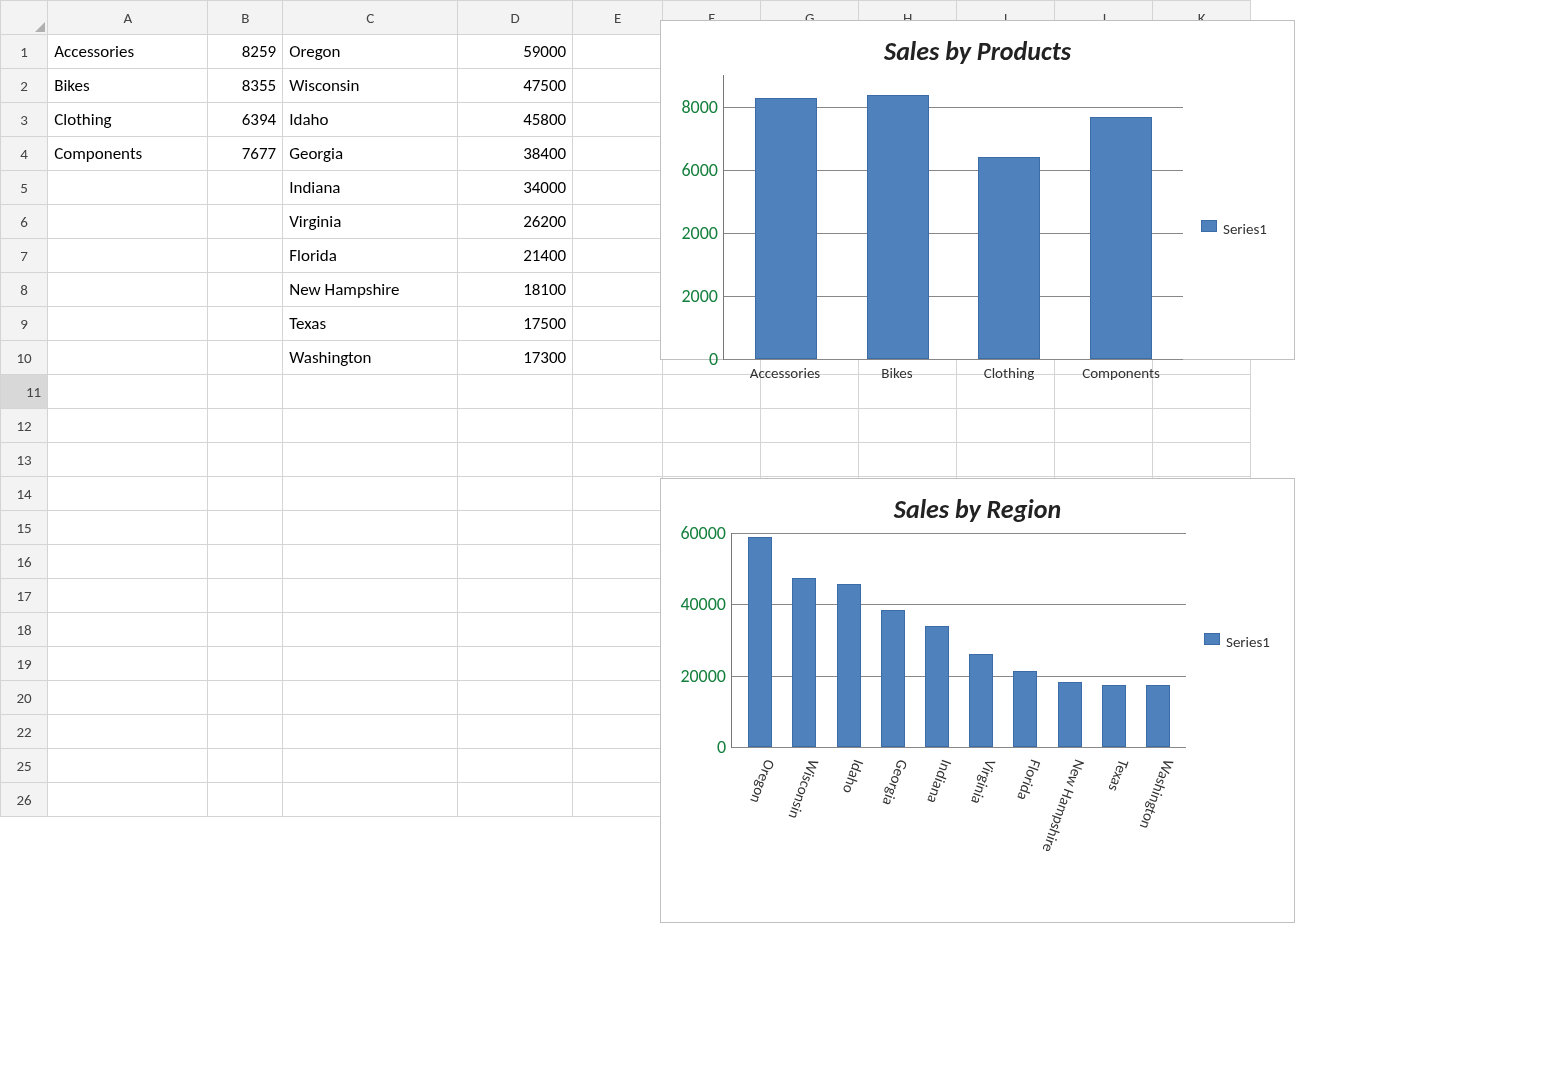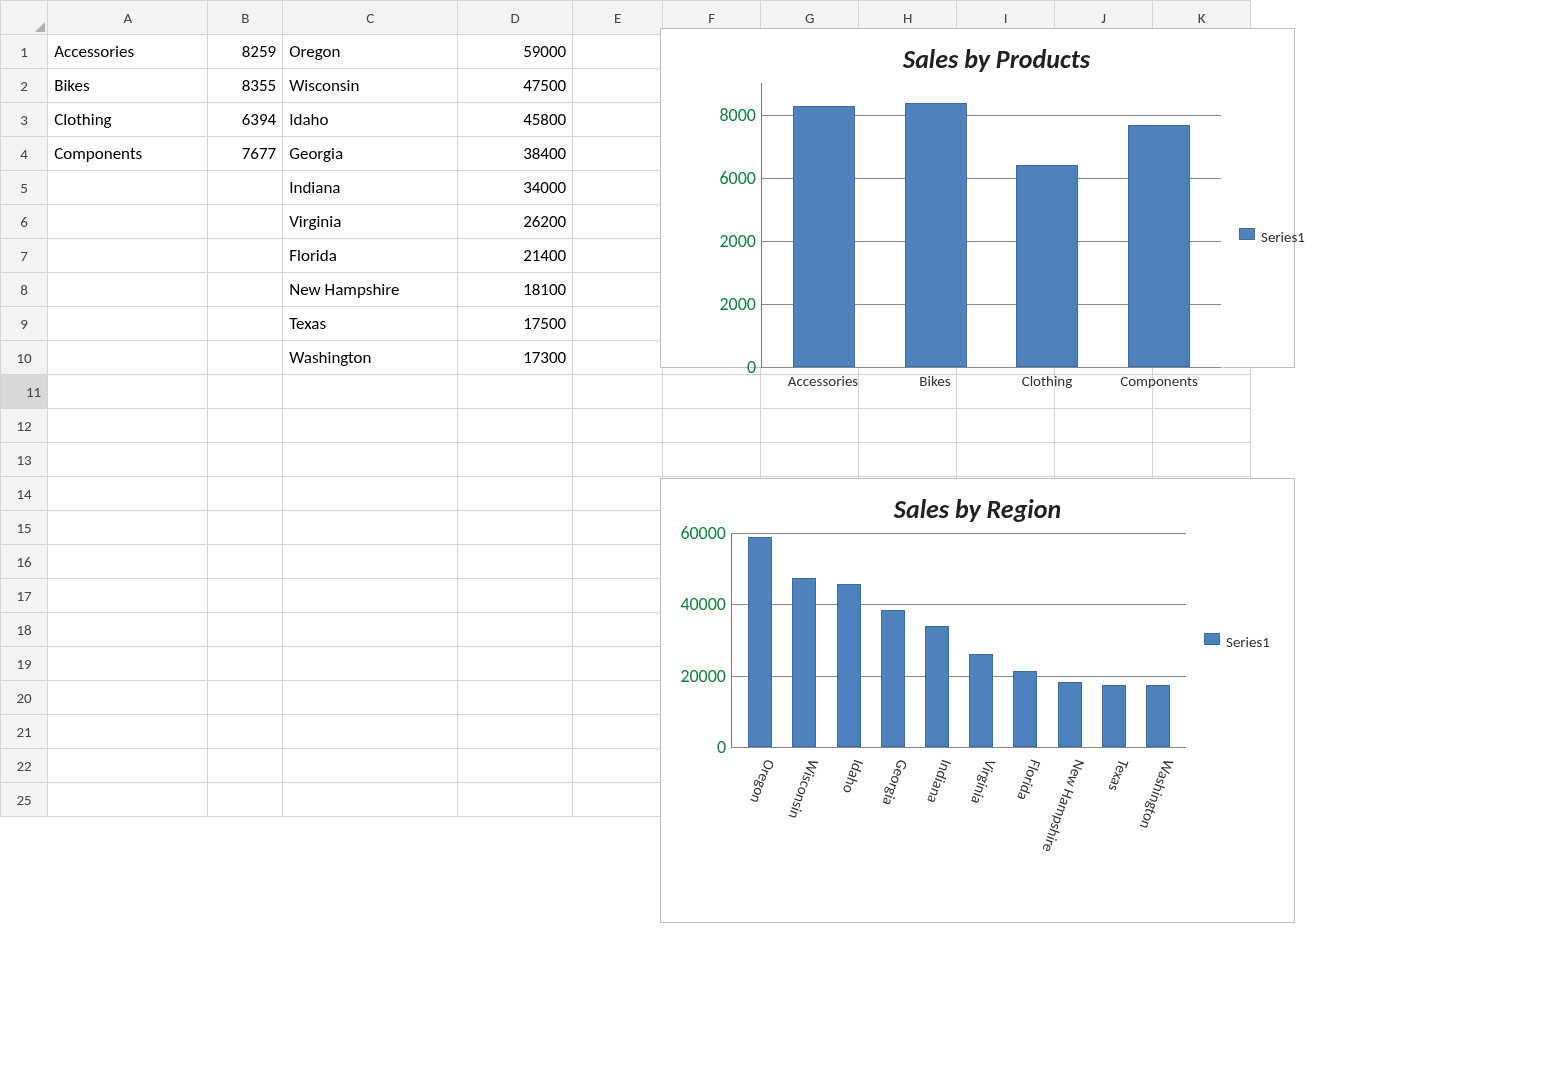--- a/index.html
+++ b/index.html
@@ -463,65 +463,65 @@
         <td></td>
         <td></td>
         <td></td>
         <td></td>
         <td></td>
         <td></td>
         <td></td>
         <td></td>
       </tr>
       <tr>
-        <th class="rowhdr">21</th>
-        <td></td>
-        <td></td>
-        <td></td>
-        <td></td>
-        <td></td>
-        <td></td>
-        <td></td>
-        <td></td>
-        <td></td>
-        <td></td>
-        <td></td>
-      </tr>
-      <tr>
         <th class="rowhdr">22</th>
         <td></td>
         <td></td>
         <td></td>
         <td></td>
         <td></td>
         <td></td>
         <td></td>
         <td></td>
         <td></td>
         <td></td>
         <td></td>
       </tr>
       <tr>
         <th class="rowhdr">25</th>
+        <td></td>
+        <td></td>
+        <td></td>
+        <td></td>
+        <td></td>
+        <td></td>
+        <td></td>
+        <td></td>
+        <td></td>
+        <td></td>
+        <td></td>
+      </tr>
+      <tr>
+        <th class="rowhdr">26</th>
         <td></td>
         <td></td>
         <td></td>
         <td></td>
         <td></td>
         <td></td>
         <td></td>
         <td></td>
         <td></td>
         <td></td>
         <td></td>
       </tr>
     </tbody>
 </table>
 
-<div class="chart" id="chart1" style="left:660px; top:28px; width:635px; height:340px;padding-left:38px;">
+<div class="chart" id="chart1" style="left:660px; top:20px; width:635px; height:340px;">
   <div class="chart-title">Sales by Products</div>
   <div class="plot-wrap">
     <div class="plot" style="margin-left:62px;">
       <div class="plot-area" id="plot1" style="width:460px; height:285px;">
           <div class="gridline" style="top: 284px;"></div>
           <div class="ytick" style="top: 284px;">0</div>
           <div class="gridline" style="top: 220.889px;"></div>
           <div class="ytick" style="top: 220.889px;">2000</div>
           <div class="gridline" style="top: 157.778px;"></div>
           <div class="ytick" style="top: 157.778px;">2000</div>

